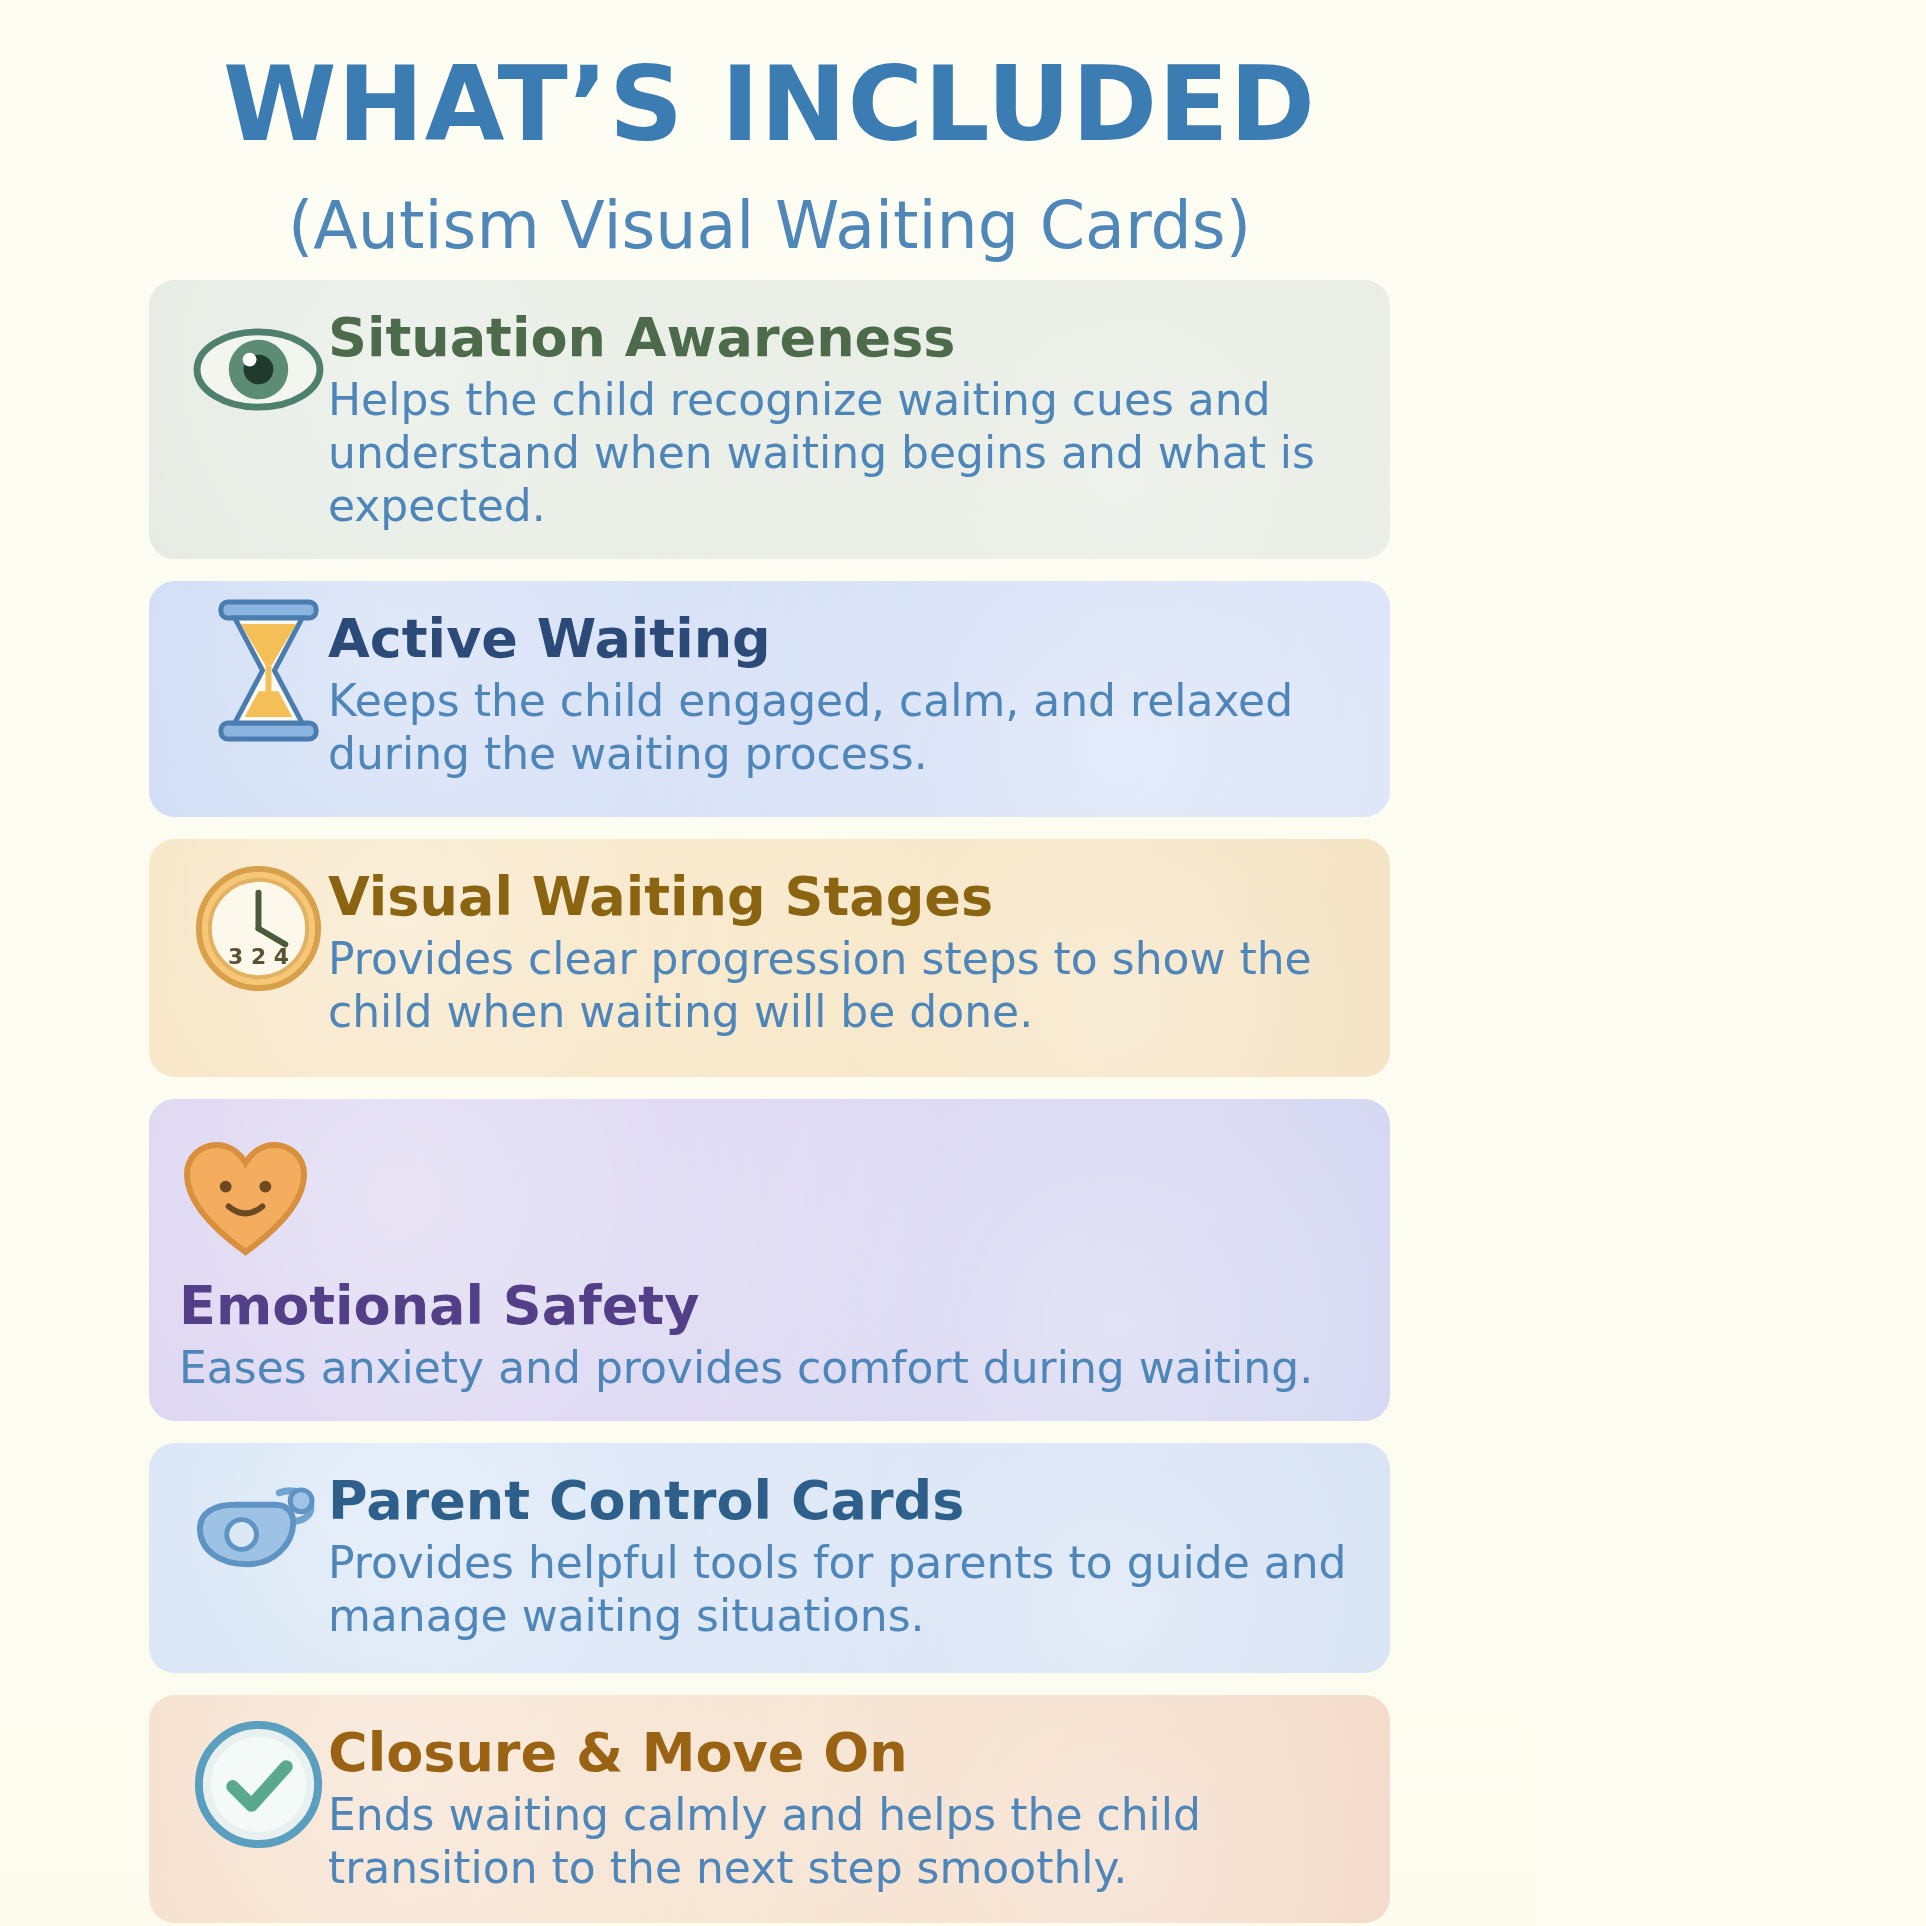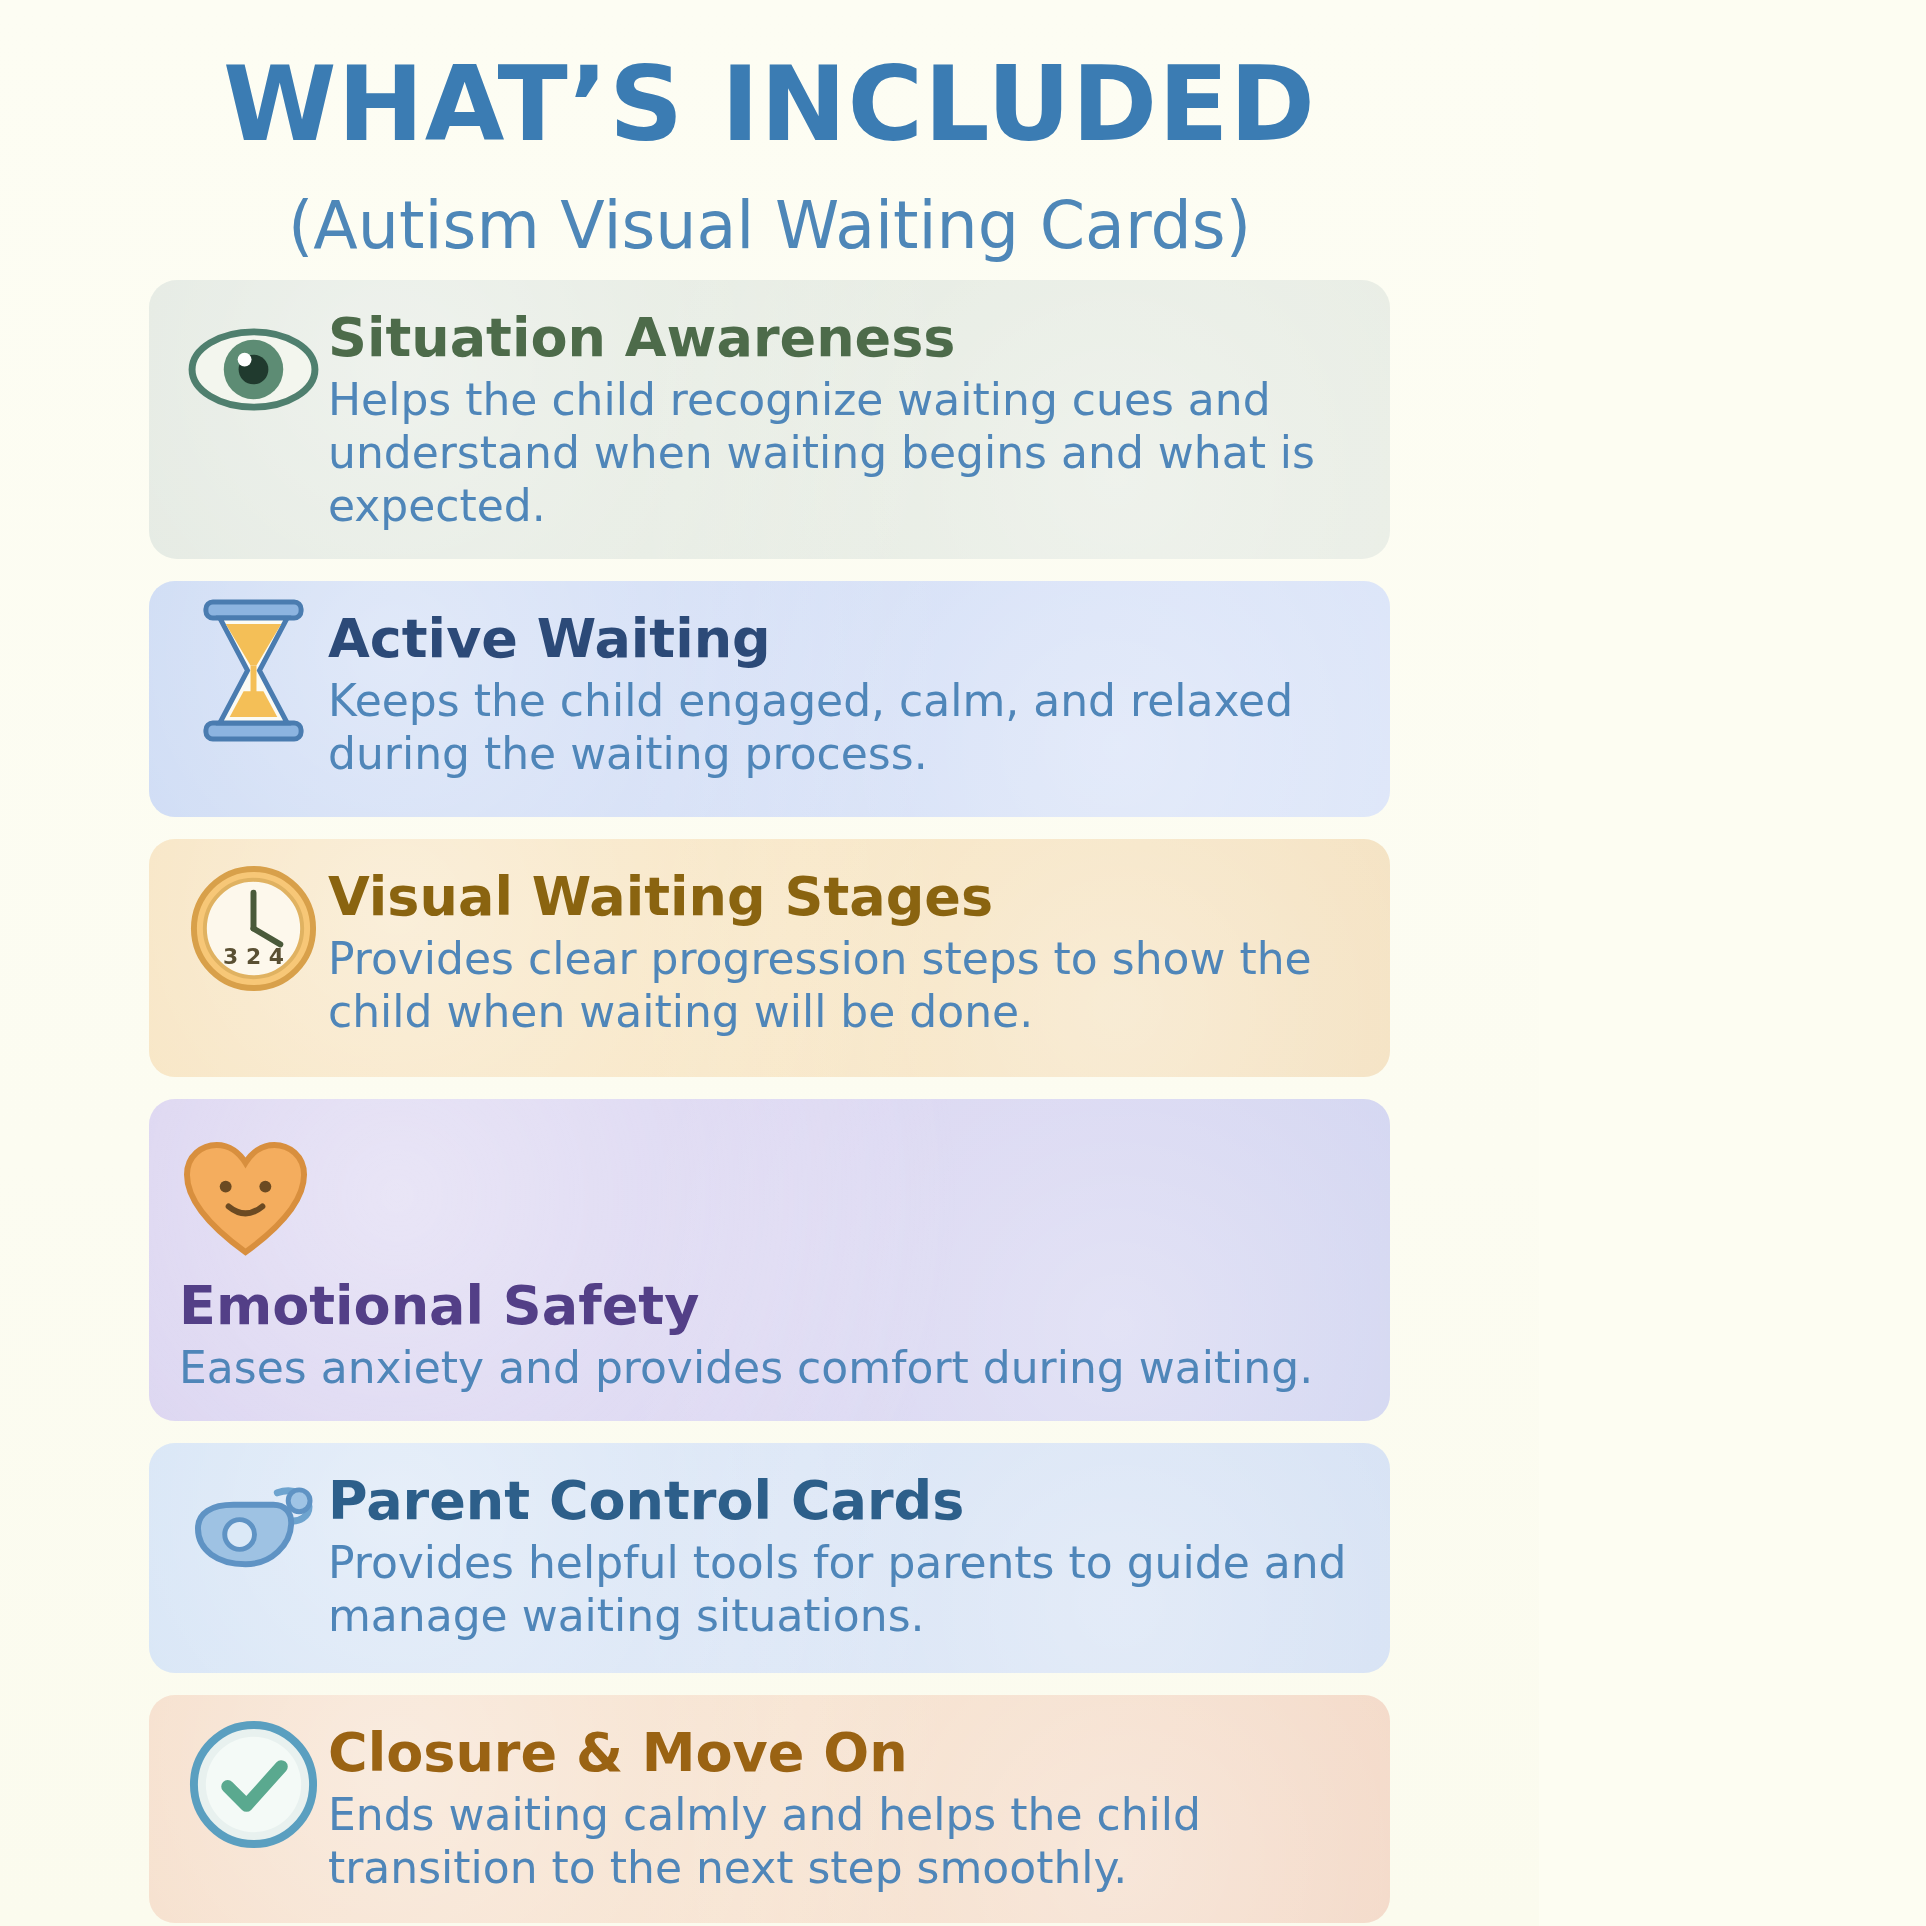--- a/index.html
+++ b/index.html
@@ -69,21 +69,21 @@
     background:
       radial-gradient(circle at 20% 30%, rgba(255,255,255,0.45) 0%, rgba(255,255,255,0) 55%),
       radial-gradient(circle at 78% 70%, rgba(255,255,255,0.35) 0%, rgba(255,255,255,0) 50%);
     pointer-events: none;
   }
   .card-icon {
     flex: 0 0 149px;
     height: 127px;
     display: flex;
     align-items: center;
-    justify-content: center;
+    justify-content: flex-end;
     position: relative;
     z-index: 2;
   }
   .card-body {
     flex: 1 1 auto;
     position: relative;
     z-index: 2;
     padding-top: 2px;
   }
   .card-title {
@@ -94,21 +94,21 @@
   }
   .card-desc {
     font-size: 44px;
     font-weight: 400;
     line-height: 1.2;
     color: #4f86b9;
     max-width: 1317px;
   }
 
   
-  .card-1 { min-height: 218px; border-radius: 28px; }
+  .card-1 { min-height: 218px; }
   .card-2 { min-height: 236px; }
   .card-3 { min-height: 238px; }
   .card-4 { min-height: 198px; }
   .card-5 { min-height: 228px; }
   .card-6 { min-height: 230px; }
 
   
   .bg-1 { background: linear-gradient(110deg, #dfe6dd 0%, #e4eae0 45%, #e7ece3 100%); }
   .bg-2 { background: linear-gradient(110deg, #c3d4f2 0%, #cfdbf5 45%, #d9e3f8 100%); }
   .bg-3 { background: linear-gradient(110deg, #f6e0b8 0%, #f7e4c0 50%, #f3dfbc 100%); }

